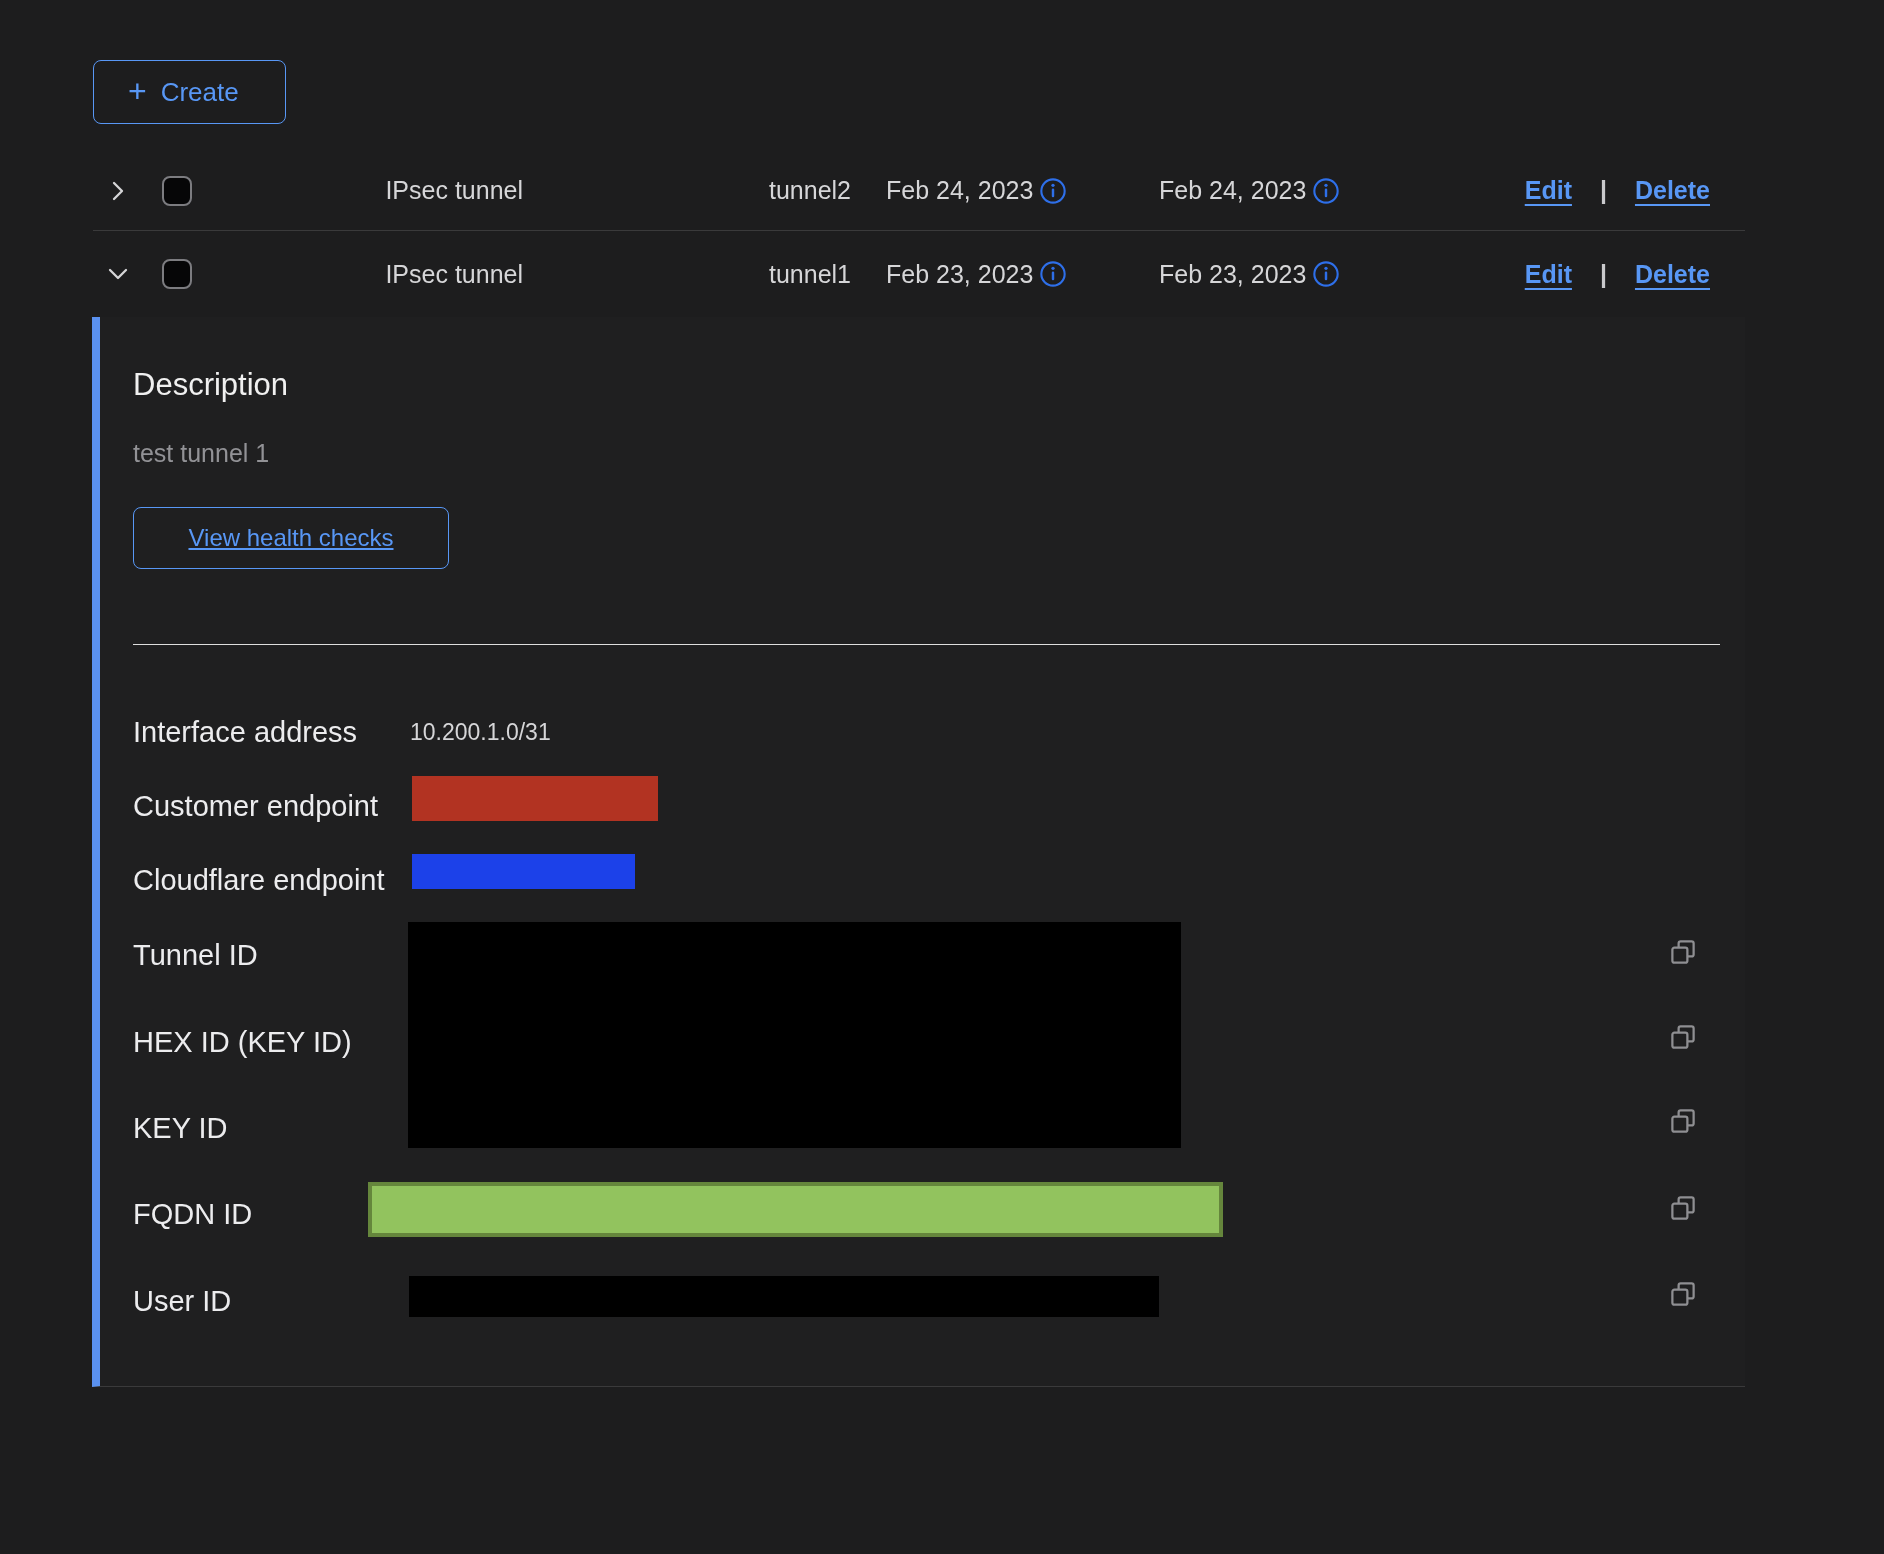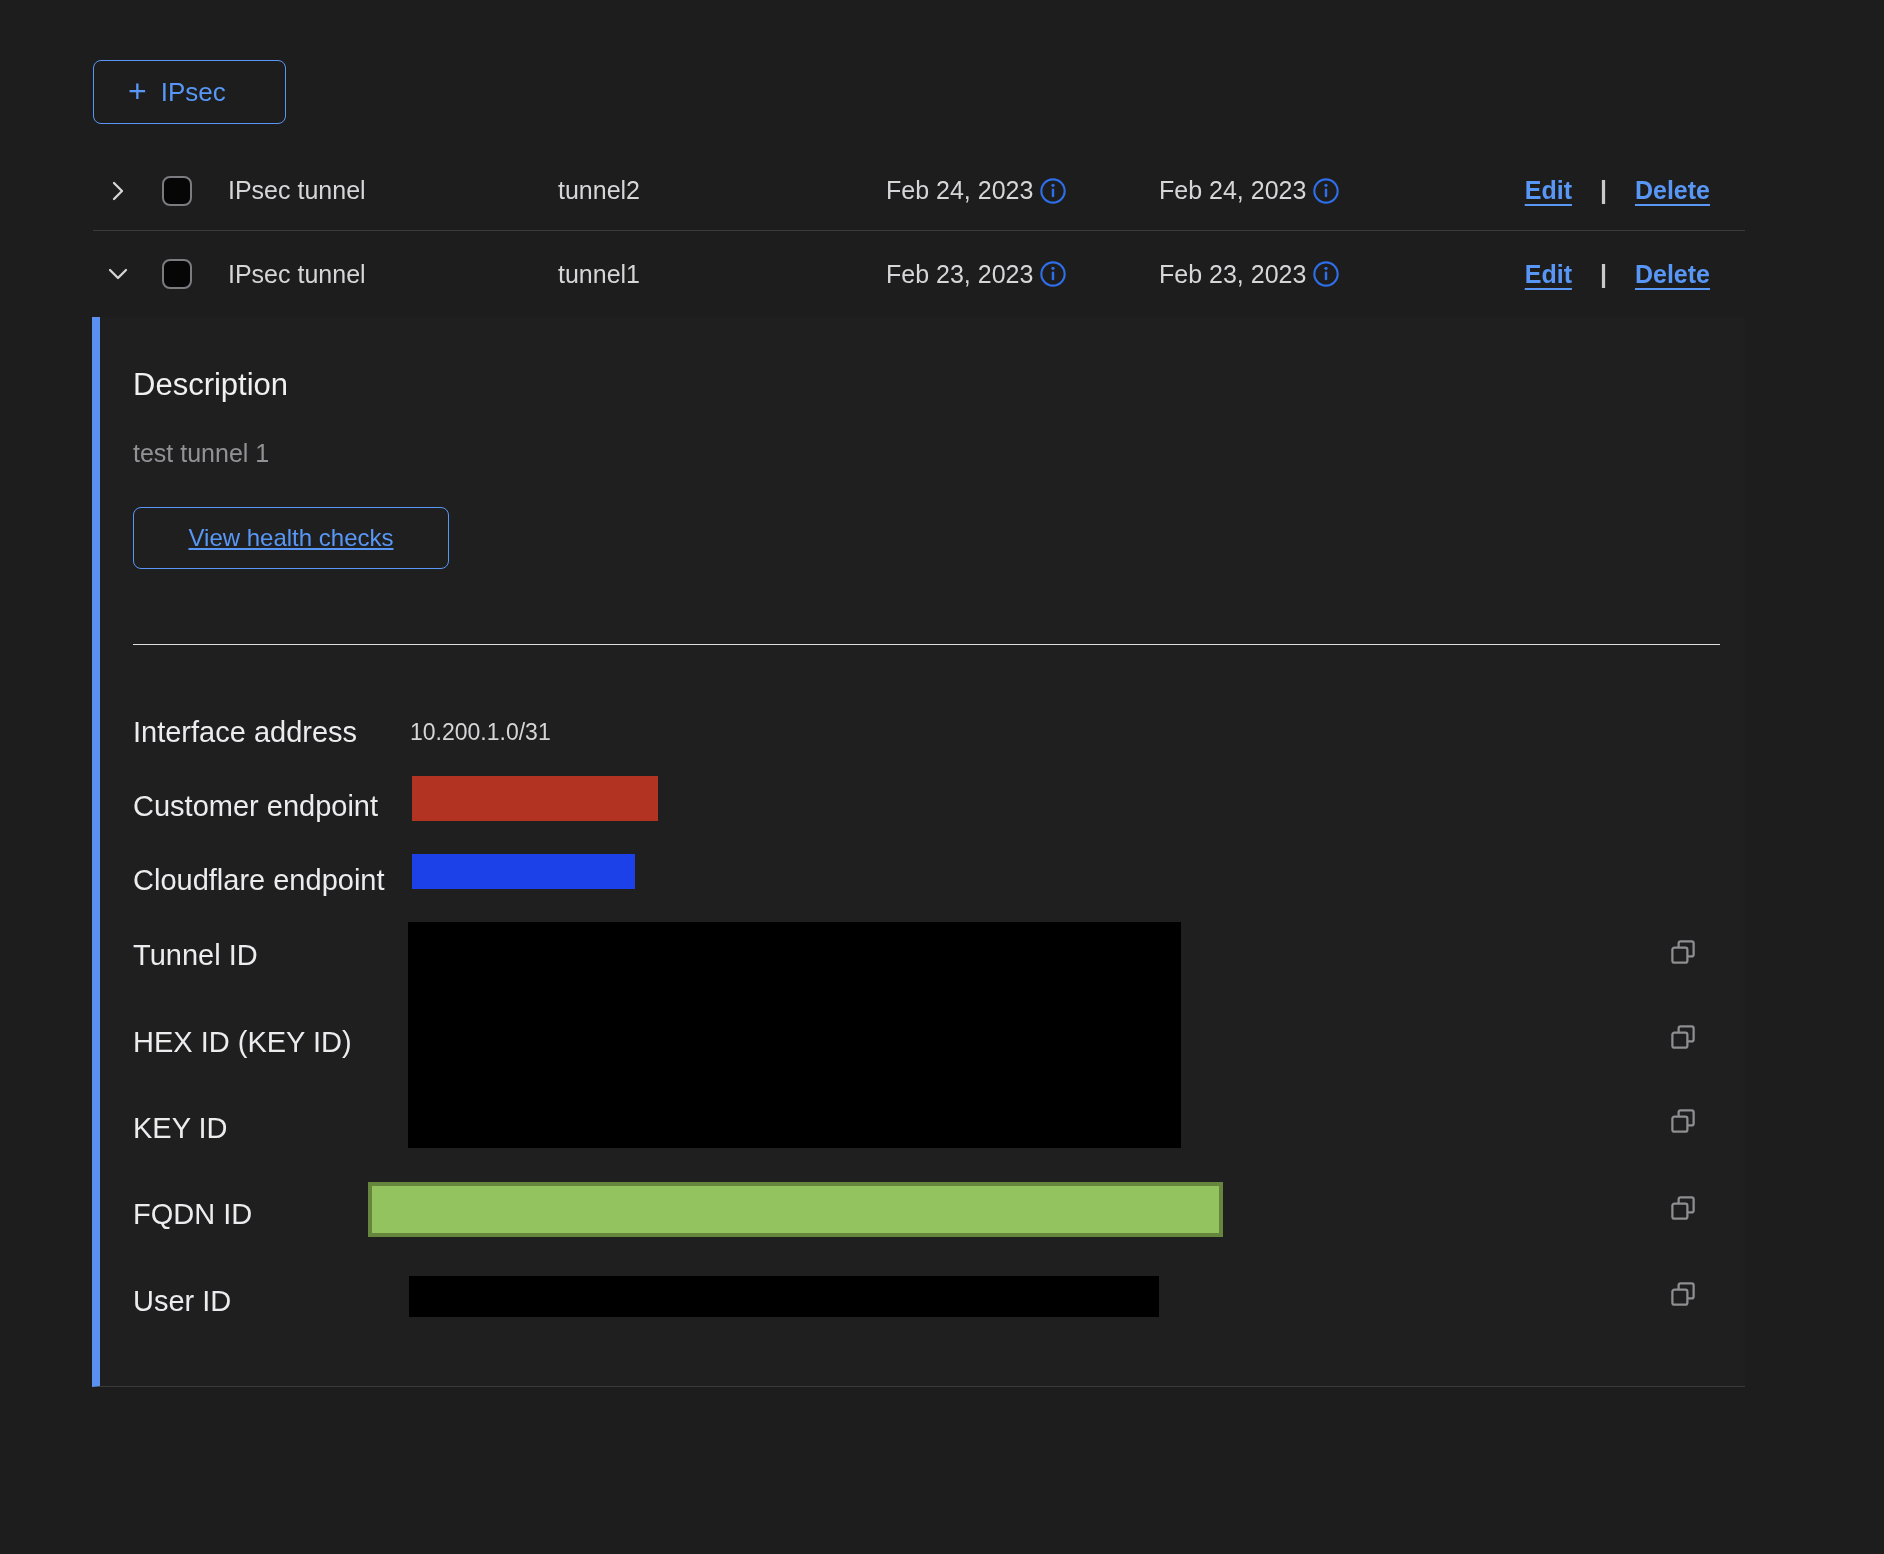--- a/index.html
+++ b/index.html
@@ -50,21 +50,21 @@
   .data-row-1 { height: 80px; border-bottom: 1px solid var(--row-divider); }
   .data-row-2 { height: 86px; }
   .th { font-weight: 700; font-size: 25px; color: var(--text-bright); }
   .col-chevron  { width: 50px;  display: flex; justify-content: center; }
   .col-checkbox { width: 68px;  display: flex; justify-content: center; }
   .col-type     { width: 312px; padding-left: 17px; }
   .col-name     { width: 328px; padding-left: 35px; }
   .col-created  { width: 273px; padding-left: 35px; }
   .col-modified { width: 310px; padding-left: 35px; }
   .col-actions  { flex: 1; display: flex; justify-content: flex-end; align-items: center; padding-right: 35px; gap: 28px; font-weight: bold; }
-  .cell-text { font-size: 25px; color: var(--text-main); }
+  .cell-text { font-size: 25px; color: var(--text-main); text-align: right; }
   .date-cell { display: flex; align-items: center; gap: 6px; }
 
   .checkbox {
     width: 30px; height: 30px; border-radius: 8px;
     border: 2px solid #7c7c80; background: #060607;
     display: inline-block; cursor: pointer;
   }
   .chevron-btn, .icon-btn {
     background: none; border: none; padding: 0; margin: 0;
     display: inline-flex; align-items: center; justify-content: center; cursor: pointer;
@@ -125,21 +125,21 @@
       <rect x="8.5" y="3.5" width="12" height="12" rx="1.6" fill="none" stroke="var(--icon-gray)" stroke-width="1.8"></rect>
       <rect x="3.5" y="8.5" width="12" height="12" rx="1.6" fill="var(--panel-bg)" stroke="var(--icon-gray)" stroke-width="1.8"></rect>
     </g>
   </defs>
 </svg>
 
 <div class="page">
 
   <button class="create-btn">
     <span class="plus">+</span>
-    <span>IPsec</span>
+    <span>Create</span>
   </button>
 
   <div class="table">
 
 
     <div class="row data-row-1">
       <div class="col-chevron">
         <button class="chevron-btn" aria-label="expand">
           <svg width="24" height="24" viewBox="0 0 24 24">
               <use href="#ico-chevron-right"></use>

